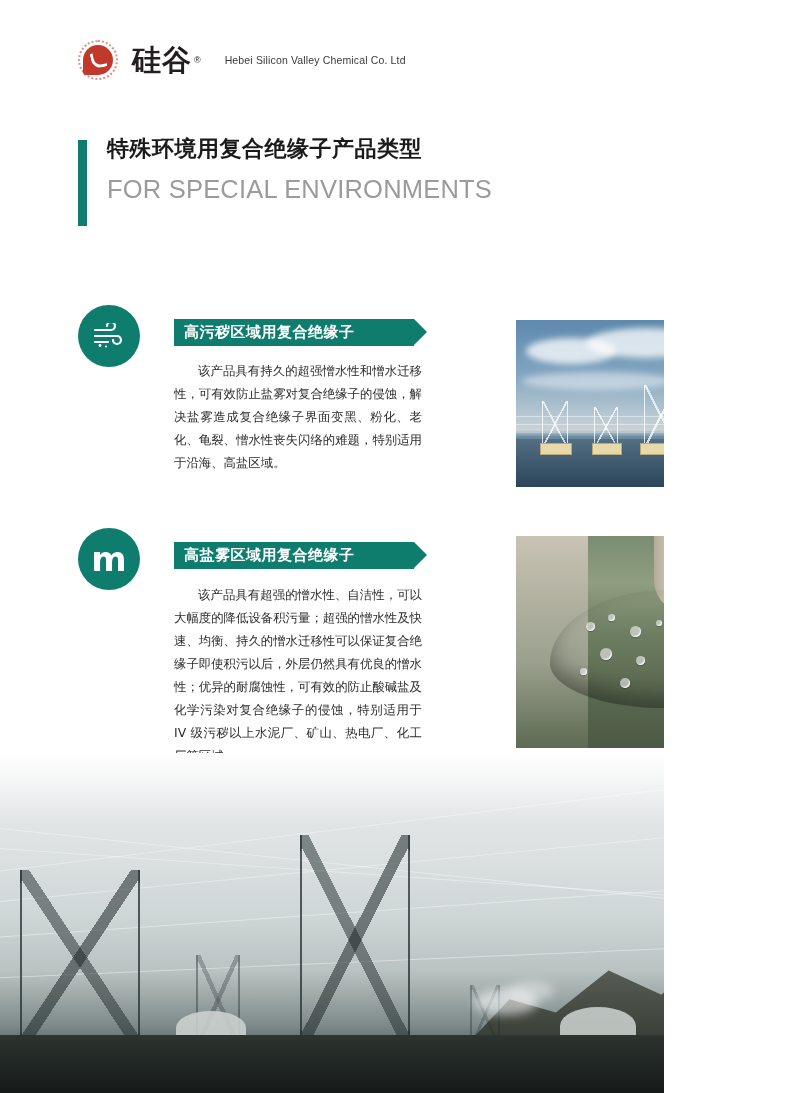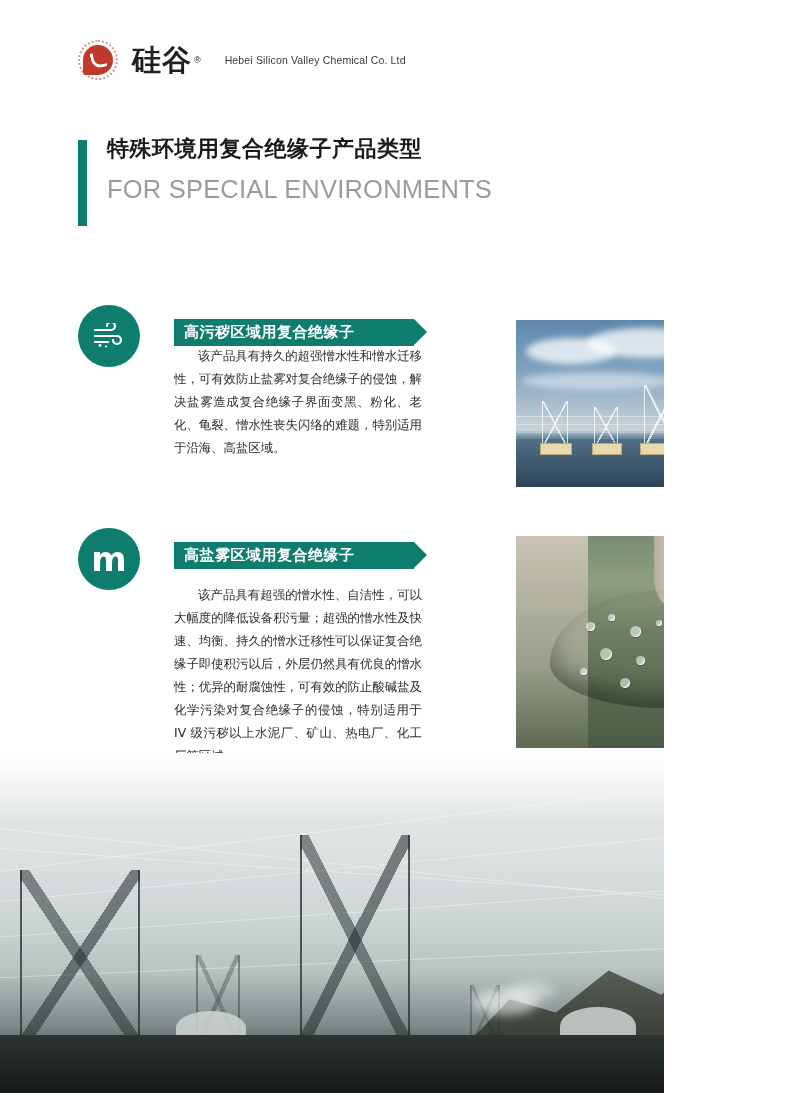--- a/index.html
+++ b/index.html
@@ -163,21 +163,21 @@
     position: absolute;
     left: 96px;
     width: 248px;
     font-family: "DejaVu Sans", sans-serif;
     font-size: 12.4px;
     line-height: 1.85;
     color: #2b2b2b;
     text-align: justify;
     text-indent: 24px;
   }
-  .sec1 .sec-body { top: 40px; }
+  .sec1 .sec-body { top: 56px; font-family: Liberation Mono, monospace; }
   .sec2 .sec-body { top: 56px; }
 
   
   .photo {
     position: absolute;
     overflow: hidden;
   }
   .photo-1 {
     left: 438px; top: 15px;
     width: 272px; height: 167px;

